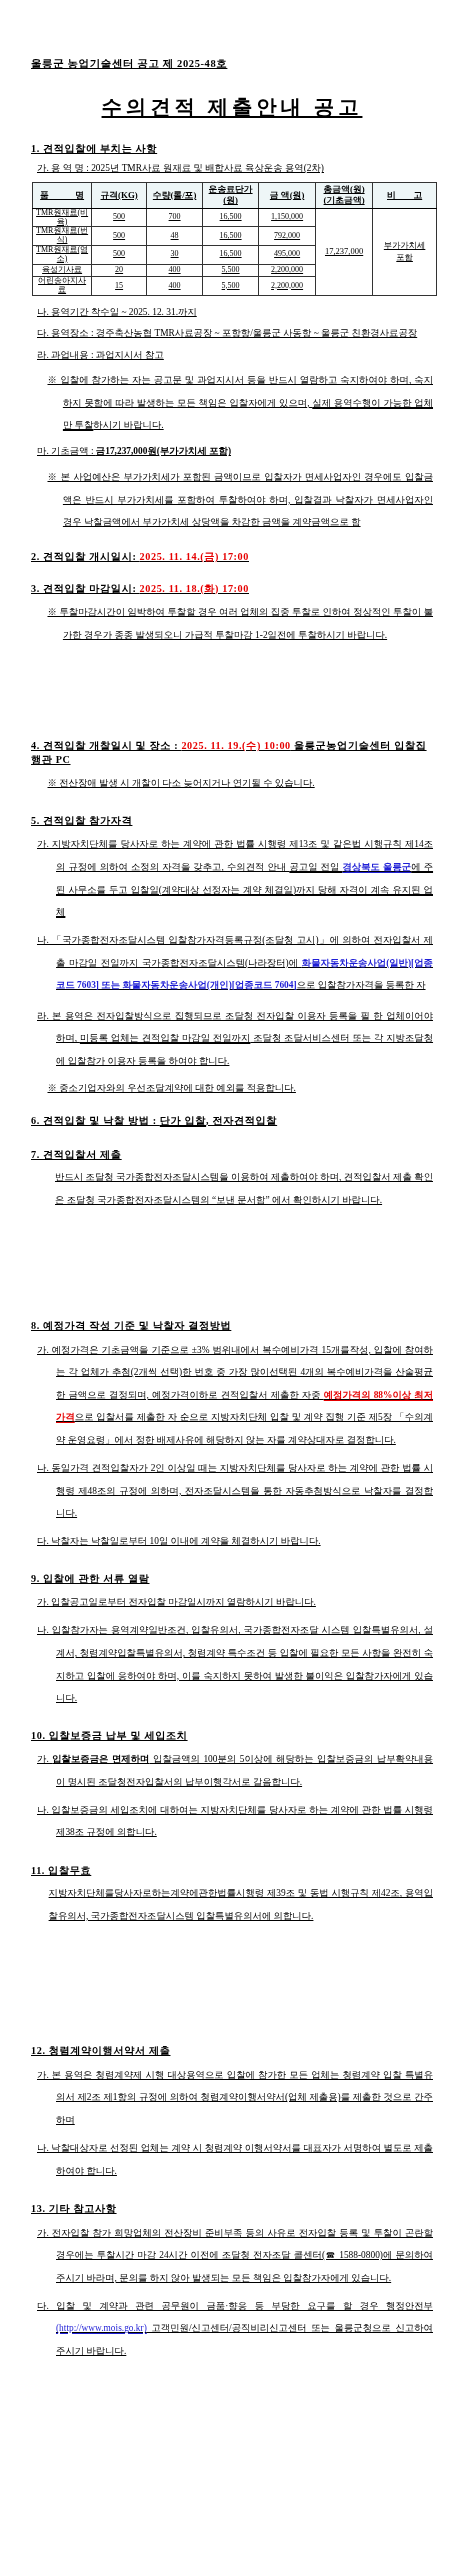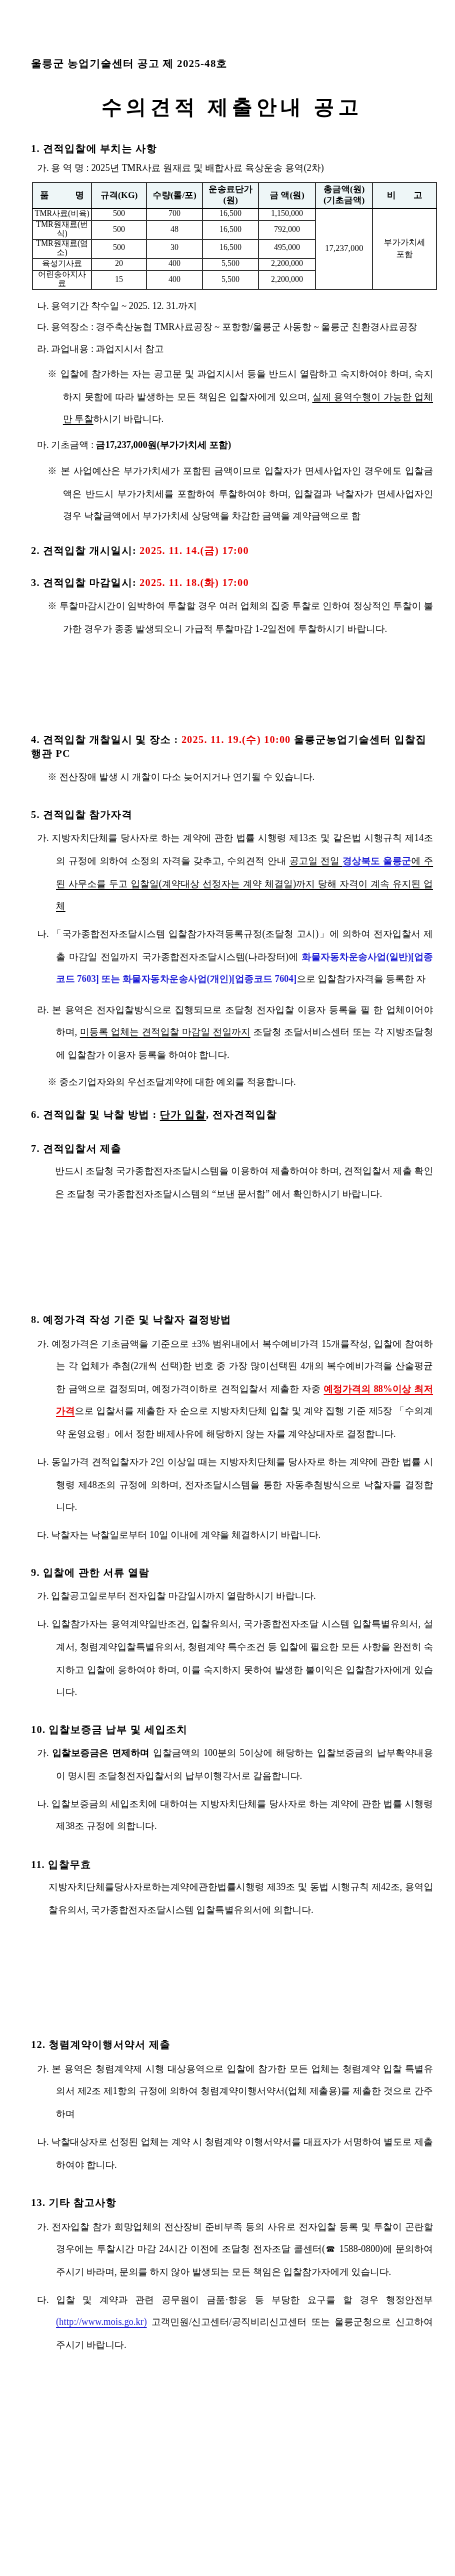--- a/index.html
+++ b/index.html
@@ -8,20 +8,21 @@
     width:455px;height:2576px;
     margin:0 auto;
     background:#fff;
     color:#000;
     font-family:"Liberation Serif","DejaVu Serif",serif;
     font-size:9.4px;
     box-sizing:border-box;
     padding:57px 22px 0 31px;
     display:flex;flex-direction:column;
     overflow:hidden;
+    text-decoration:underline;
   }
   .notice-no{font-size:10.5px;font-weight:bold;letter-spacing:0.6px;}
   .doc-title{
     font-size:20.4px;font-weight:bold;text-align:center;
     letter-spacing:3.9px;margin:22px 0 0 0;
   }
   .sec{font-size:10.2px;font-weight:bold;letter-spacing:0.6px;}
   .mt-sec{margin-top:21px;}
   .item{margin:4.4px 0 0 6px;padding-left:19px;text-indent:-19px;line-height:1.82;}
   .para{margin:5.5px 0 0 6px;padding-left:19px;text-indent:-19px;line-height:2.4;text-align:justify;}
@@ -98,21 +99,21 @@
         <th>수량(롤/포)</th>
         <th>운송료단가(원)</th>
         <th>금 액(원)</th>
         <th class="pre">총금액(원)
 (기초금액)</th>
         <th class="pre">비  고</th>
       </tr>
     </thead>
     <tbody>
       <tr>
-        <td>TMR사료(비육)</td>
+        <td>TMR원재료(비육)</td>
         <td>500</td>
         <td>700</td>
         <td>16,500</td>
         <td>1,150,000</td>
         <td class="total" rowspan="5">17,237,000</td>
         <td class="remark pre" rowspan="5">부가가치세
 포함</td>
       </tr>
       <tr>
         <td>TMR원재료(번식)</td>

